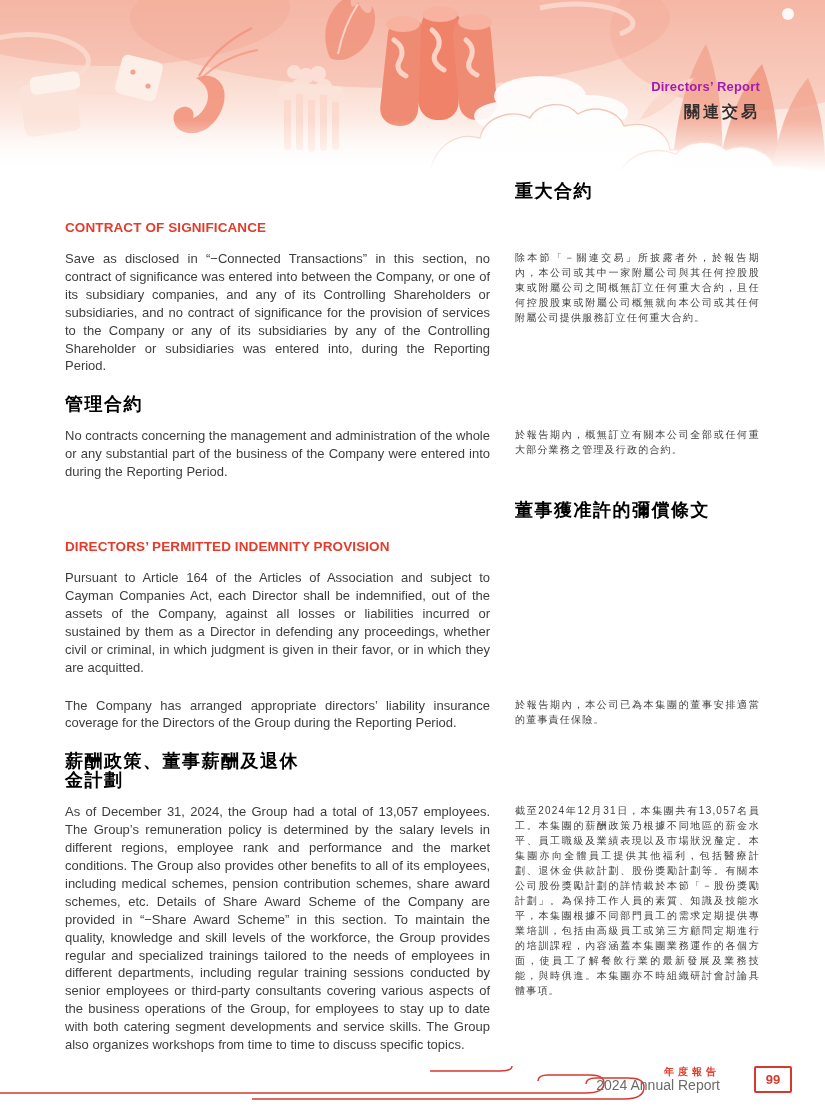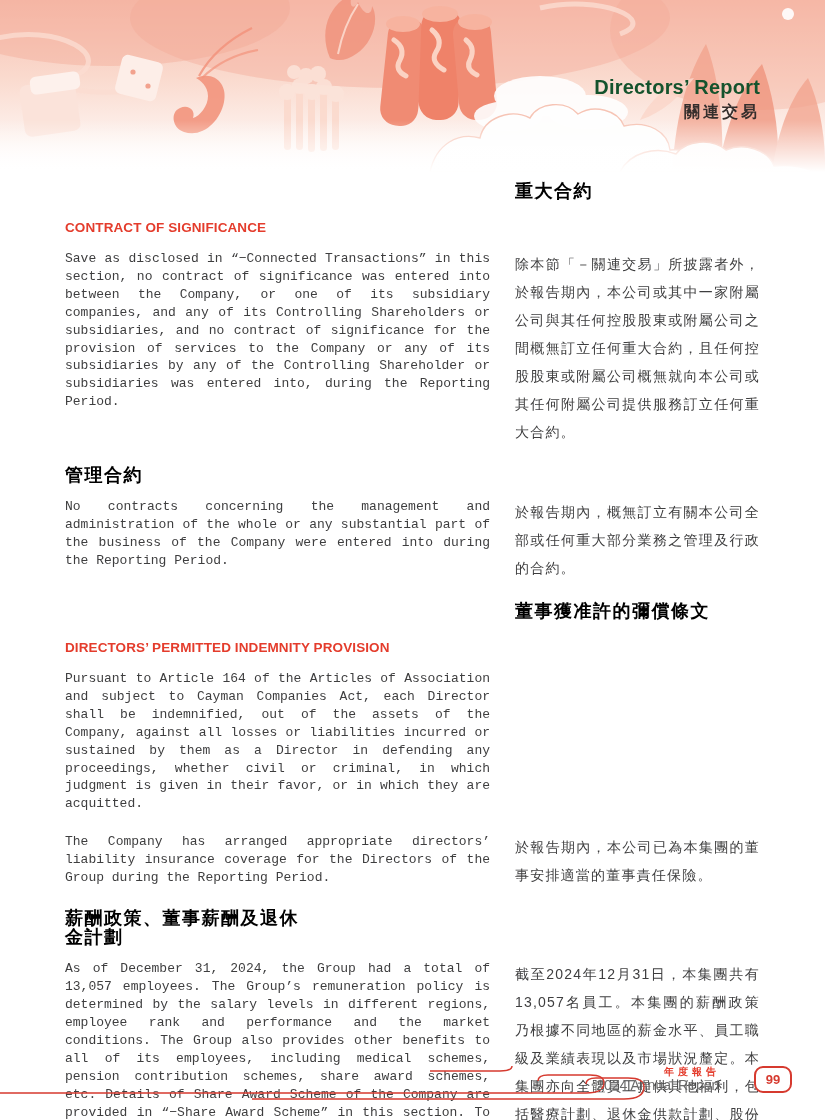--- a/index.html
+++ b/index.html
@@ -10,57 +10,57 @@
     overflow:hidden;
     font-family:"Liberation Sans","DejaVu Sans",sans-serif;
   }
   
   .banner{position:absolute;top:0;left:0;width:825px;height:172px;}
   .banner svg{display:block;}
   .title-block{
     position:absolute;top:76px;right:65px;text-align:right;
   }
   .title-en{
-    color:#14532d;font-size:20px;font-weight:bold;letter-spacing:.2px;line-height:22px;
+    color:#a21caf;font-size:13px;font-weight:bold;letter-spacing:.2px;line-height:22px;
   }
   .title-zh{
     color:#352E2C;font-size:16px;font-weight:bold;letter-spacing:3px;line-height:24px;margin-top:2px;
   }
   
   .content{position:absolute;top:182px;left:65px;width:695px;}
   .row{display:flex;gap:25px;}
   .col-en{width:425px;flex:0 0 425px;}
   .col-zh{width:245px;flex:0 0 245px;}
   .h-row{margin-bottom:13px;}
   .p-row{margin-bottom:20px;}
   .section{margin-bottom:8px;}
   .heading-en{
     color:#E43C2C;font-size:13.5px;font-weight:bold;line-height:19px;letter-spacing:.1px;margin-top:36px;
   }
   .heading-zh{
     color:#000000;font-size:18px;font-weight:bold;line-height:19px;letter-spacing:1.5px;
   }
   .body-en{
-    color:#3E3E3F;font-size:13px;line-height:17.9px;text-align:justify;text-justify:inter-word;font-family:Liberation Mono, monospace;
+    color:#3E3E3F;font-size:13px;line-height:17.9px;text-align:justify;text-justify:inter-word;
   }
   .body-zh{
-    color:#3E3E3F;font-size:14px;line-height:28px;text-align:justify;letter-spacing:1.2px;
+    color:#3E3E3F;font-size:10px;line-height:15px;text-align:justify;letter-spacing:1.2px;
   }
   
   .footer{position:absolute;left:0;top:1062px;width:825px;height:44px;}
   .swirl{position:absolute;left:0;top:4px;}
   .footer-text{
     position:absolute;right:105px;top:3px;text-align:right;white-space:nowrap;
   }
   .footer-zh{color:#E43C2C;font-size:10px;font-weight:bold;letter-spacing:4px;line-height:13px;}
   .footer-en{color:#6B6B6B;font-size:14px;line-height:15px;}
   .page-badge{
     position:absolute;right:33px;top:4px;
     width:34px;height:23px;
-    border:2px solid #D63A2F;border-radius:9px;
+    border:2px solid #D63A2F;border-radius:2px;
     color:#D63A2F;font-size:13px;font-weight:bold;
     display:flex;align-items:center;justify-content:center;
     background:#ffffff;
   }
 </style>
 </head>
 <body>
 
 <div class="page">
 

